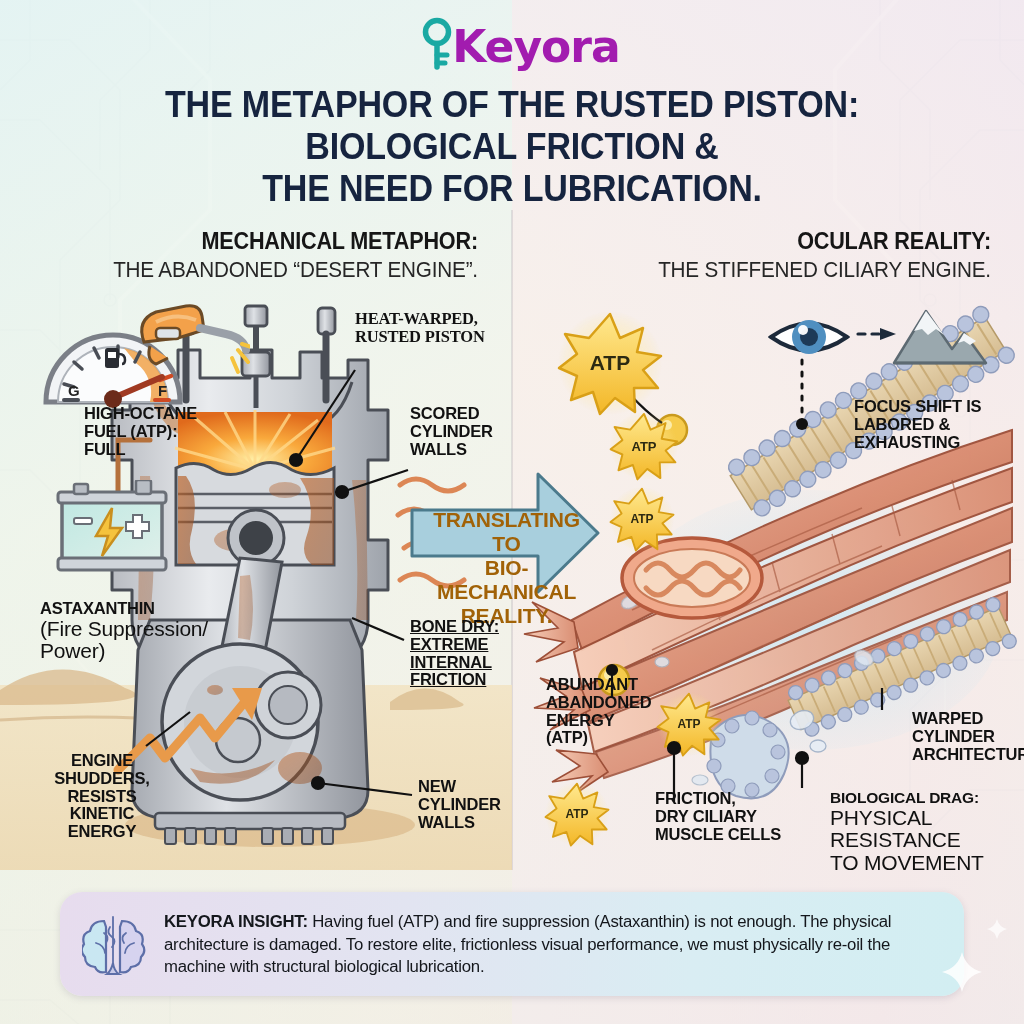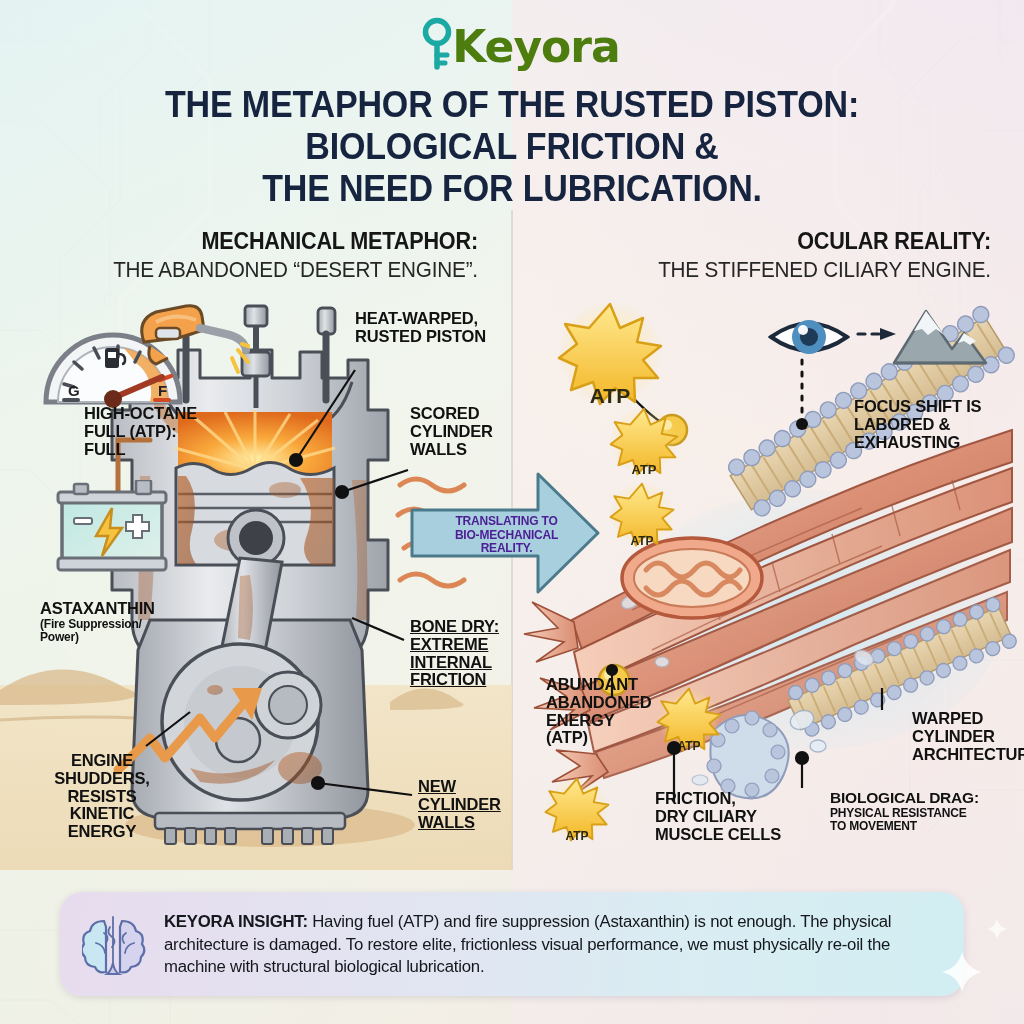--- a/index.html
+++ b/index.html
@@ -19,51 +19,51 @@
     background:linear-gradient(160deg,rgba(229,244,243,.85) 0%,rgba(243,246,233,.75) 45%,rgba(246,238,216,.55) 100%);}
   .panel-right{position:absolute;left:512px;top:0;width:512px;height:1024px;
     background:linear-gradient(200deg,rgba(243,235,240,.8) 0%,rgba(250,240,232,.8) 45%,rgba(246,236,229,.6) 100%);}
   .divider{position:absolute;left:511px;top:210px;width:2px;height:660px;background:rgba(160,150,165,.25);}
 
   
   .logo-wrap{position:absolute;left:0;top:18px;width:1024px;text-align:center;z-index:8;}
   .logo-inner{display:inline-flex;align-items:center;justify-content:center;gap:2px;}
   .logo-key{position:relative;left:10px;top:-2px;}
   .logo-text{font-family:"DejaVu Sans",sans-serif;font-weight:700;font-size:44px;
-    color:#4d7c0f;letter-spacing:-1px;}
+    color:#a21caf;letter-spacing:-1px;}
 
   .title{position:absolute;left:0;top:84px;width:1024px;text-align:center;z-index:8;
     color:#16243f;font-weight:700;font-size:37px;line-height:1.13;
     font-family:"Liberation Sans",sans-serif;letter-spacing:-.2px;
     transform:scaleX(.92);transform-origin:center;}
   .title div{white-space:nowrap;}
 
   
   .sec{position:absolute;top:228px;width:470px;text-align:right;z-index:8;color:#161616;}
   .sec.left{left:22px;}
   .sec.right{left:535px;}
   .sec .h1{font-weight:700;font-size:23px;letter-spacing:-.2px;transform:scaleX(.94);}
   .sec .h2{font-weight:400;font-size:22px;margin-top:2px;letter-spacing:-.2px;transform:scaleX(.94);color:#262626;}
 
   
   .lbl{position:absolute;z-index:9;color:#111;font-weight:700;line-height:1.08;
     font-size:16.5px;letter-spacing:-.2px;}
   .lbl.sm{font-size:15.5px;}
-  .lbl .sub{font-weight:700;font-size:12px;display:block;}
+  .lbl .sub{font-weight:400;font-size:21px;display:block;}
 
   
   .leader{position:absolute;z-index:9;}
 
   
   .bigarrow{position:absolute;left:410px;top:468px;z-index:7;}
   .arrowtext{position:absolute;left:424px;top:508px;width:165px;z-index:8;
-    text-align:center;font-weight:700;font-size:12px;line-height:1.14;color:#4c1d95;letter-spacing:-.2px;margin-top:7px;}
+    text-align:center;font-weight:700;font-size:21px;line-height:1.14;color:#a16207;letter-spacing:-.2px;}
 
   
-  .atp{position:absolute;z-index:7;display:flex;align-items:flex-end;justify-content:center;}
+  .atp{position:absolute;z-index:7;display:flex;align-items:center;justify-content:center;}
   .atp span{position:relative;font-weight:700;color:#2d2a12;z-index:2;}
 
   
   .footer{position:absolute;left:60px;top:892px;width:904px;height:104px;z-index:10;
     border-radius:22px;
     background:linear-gradient(95deg,#e7dcee 0%,#e2e4f1 38%,#d9edf3 70%,#d2eef2 100%);
     box-shadow:0 2px 7px rgba(90,80,110,.17);
     display:flex;align-items:center;padding:0 22px;box-sizing:border-box;gap:16px;}
   .footer-text{font-size:17.3px;line-height:1.31;color:#14171c;
     font-family:"Liberation Sans",sans-serif;letter-spacing:-.25px;transform:scaleX(.97);transform-origin:left center;}
@@ -331,49 +331,49 @@
     <rect x="86" y="0" width="15" height="14" rx="2" fill="#b8bdc4" stroke="#6a6f77" stroke-width="2.5"></rect>
     <rect x="24" y="38" width="18" height="6" rx="2" fill="#fff" stroke="#6a6f77" stroke-width="2"></rect>
     <g fill="#fff" stroke="#6a6f77" stroke-width="2">
       <path d="M83 35 h9 v7 h7 v9 h-7 v7 h-9 v-7 h-7 v-9 h7 z"></path>
     </g>
     <path d="M62 28 L46 56 L58 56 L52 76 L72 48 L60 48 Z" fill="#f5c33d" stroke="#c98f1e" stroke-width="2.5"></path>
   </svg>
 
   <div class="lbl" style="left:40px;top:405px;width:155px;margin-left:44px;">
     <div>HIGH-OCTANE</div>
-    <div>FULL (ATP):</div>
+    <div>FUEL (ATP):</div>
     <div>FULL</div>
   </div>
 
   <div class="lbl" style="left:40px;top:600px;width:170px;">
     <div>ASTAXANTHIN</div>
     <span class="sub">(Fire Suppression/</span>
     <span class="sub">Power)</span>
   </div>
 
-  <div class="lbl" style="left:355px;top:310px;width:160px;">
+  <div class="lbl" style="left:355px;top:310px;width:160px;font-family:Liberation Serif, serif;">
     <div>HEAT-WARPED,</div>
     <div>RUSTED PISTON</div>
   </div>
 
   <div class="lbl" style="left:410px;top:405px;width:110px;">
     <div>SCORED</div>
     <div>CYLINDER</div>
     <div>WALLS</div>
   </div>
 
   <div class="lbl" style="left:410px;top:618px;width:105px;text-decoration:underline;">
     <div>BONE DRY:</div>
     <div>EXTREME</div>
     <div>INTERNAL</div>
     <div>FRICTION</div>
   </div>
 
-  <div class="lbl" style="left:418px;top:778px;width:110px;text-decoration:underline;">
+  <div class="lbl" style="left:418px;top:778px;width:110px;">
     <div>NEW</div>
     <div>CYLINDER</div>
     <div>WALLS</div>
   </div>
 
   <div class="lbl" style="left:42px;top:752px;width:120px;text-align:center;">
     <div>ENGINE</div>
     <div>SHUDDERS,</div>
     <div>RESISTS</div>
     <div>KINETIC</div>

